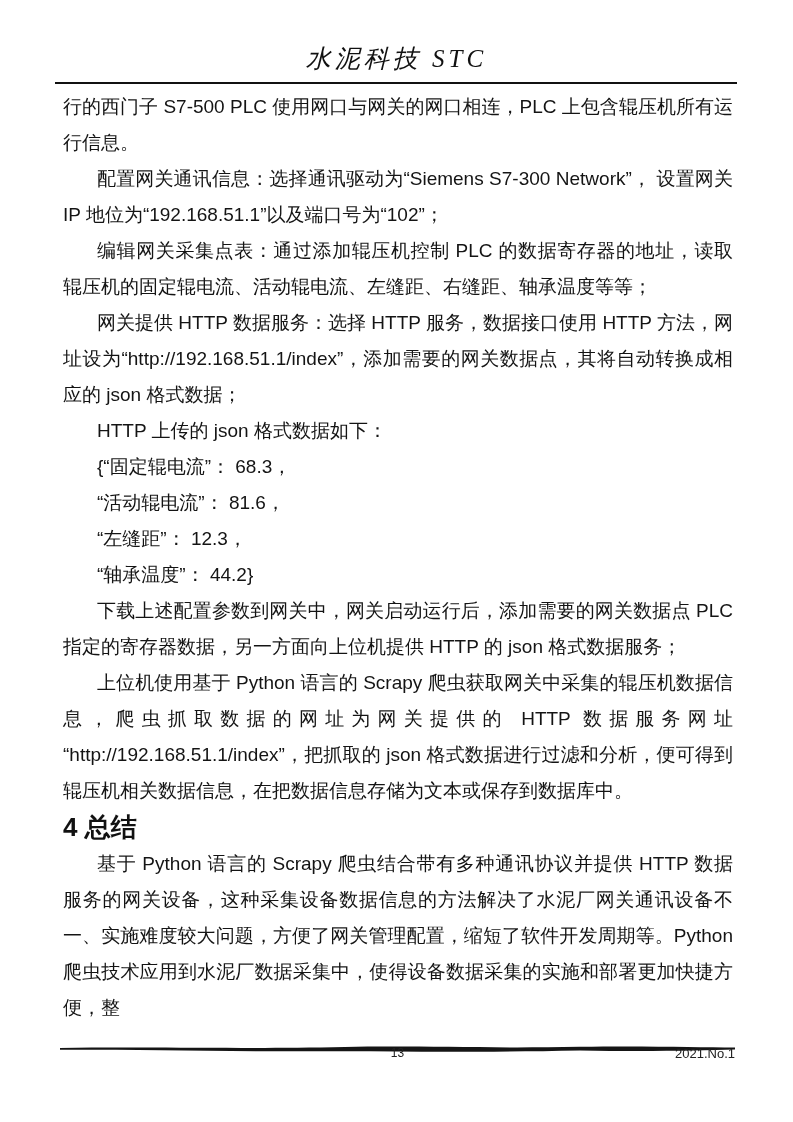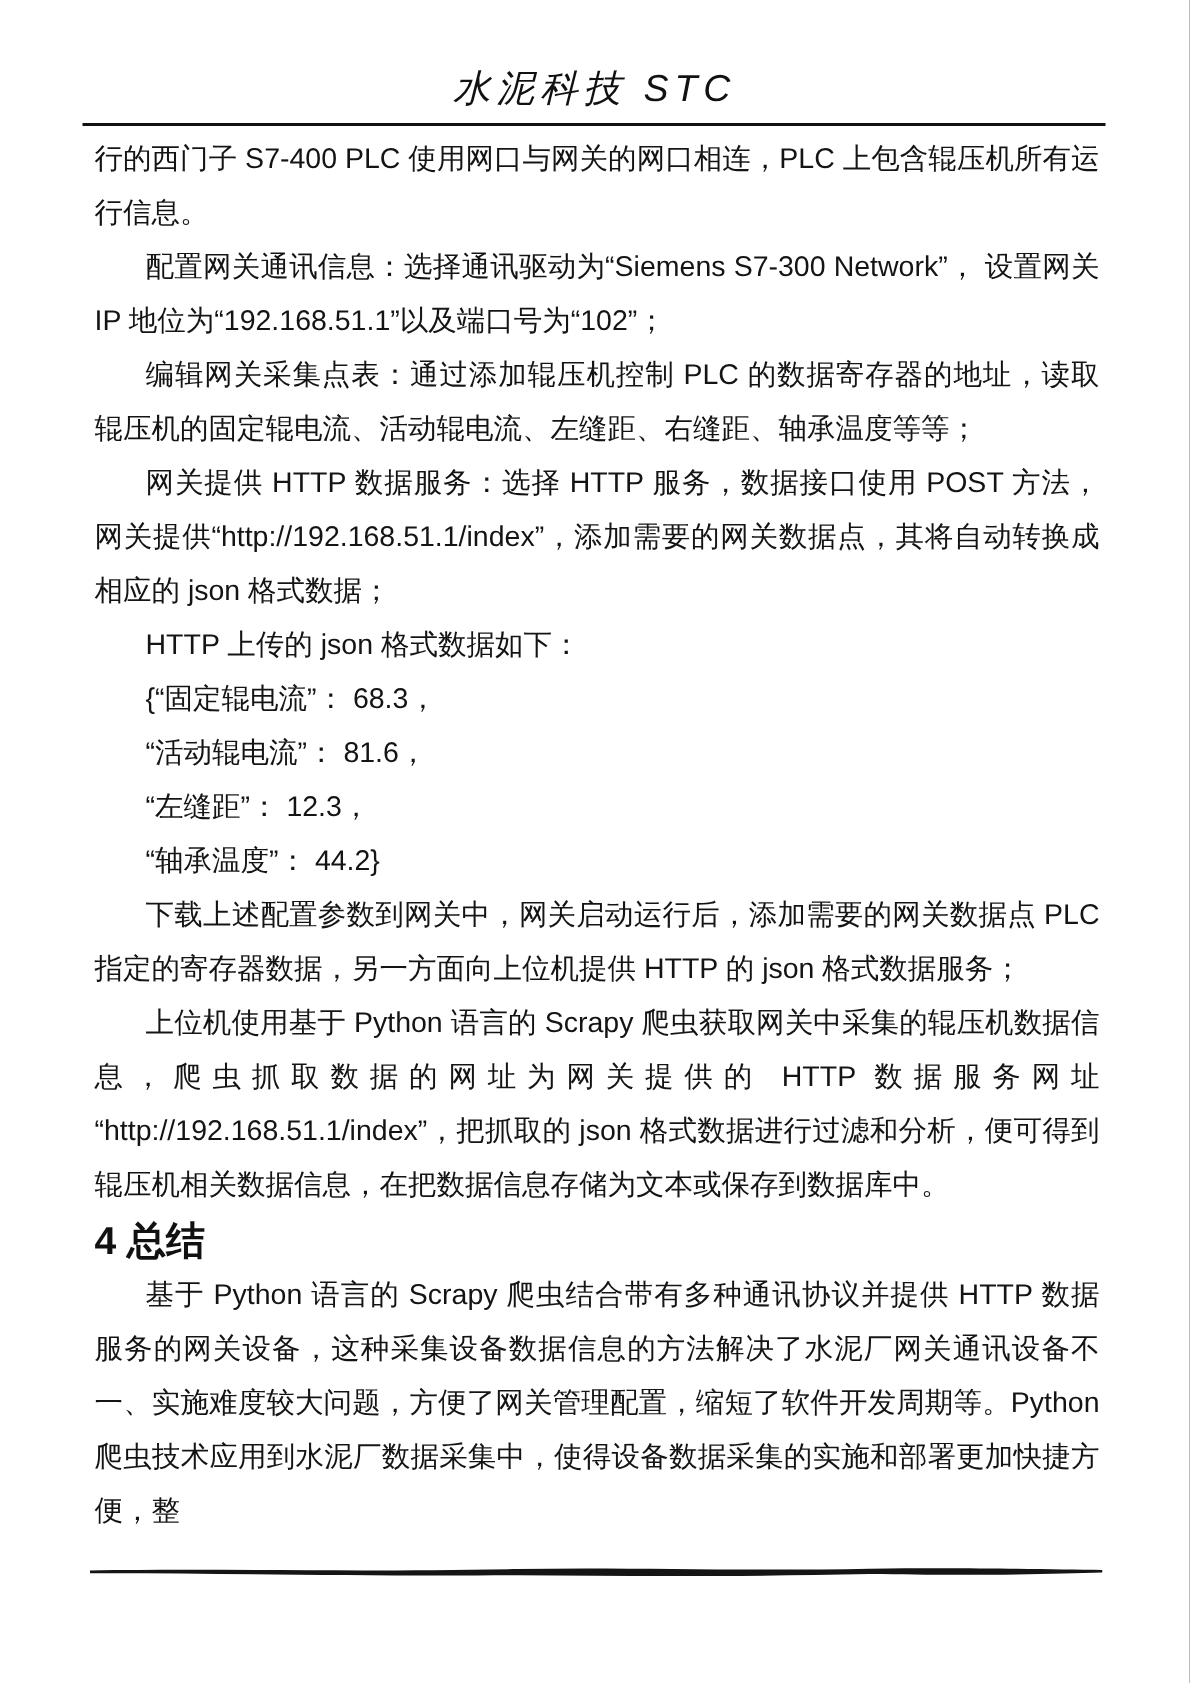--- a/index.html
+++ b/index.html
@@ -15,21 +15,21 @@
   }
   
   .journal-header {
     position: absolute;
     top: 42px;
     left: 0;
     width: 100%;
     text-align: center;
   }
   .journal-title {
-    font-family: Liberation Sans, sans-serif;
+    font-family: Liberation Serif, serif;
     font-style: italic;
     font-size: 25px;
     letter-spacing: 4px;
     color: #111;
   }
   .header-rule {
     position: absolute;
     top: 82px;
     left: 55px;
     width: 682px;
@@ -96,35 +96,39 @@
 <body>
 
 <div class="page">
 
   <div class="journal-header">
     <span class="journal-title">水泥科技 STC</span>
   </div>
   <div class="header-rule"></div>
 
   <main class="page-body">
-    <p class="para">行的西门子 S7-400 PLC 使用网口与网关的网口相连，PLC 上包含辊压机所有运行信息。</p>
+    <p class="para">行的西门子 S7-500 PLC 使用网口与网关的网口相连，PLC 上包含辊压机所有运行信息。</p>
     <p class="para indent">配置网关通讯信息：选择通讯驱动为“Siemens S7-300 Network”， 设置网关 IP 地位为“192.168.51.1”以及端口号为“102”；</p>
     <p class="para indent">编辑网关采集点表：通过添加辊压机控制 PLC 的数据寄存器的地址，读取辊压机的固定辊电流、活动辊电流、左缝距、右缝距、轴承温度等等；</p>
-    <p class="para indent">网关提供 HTTP 数据服务：选择 HTTP 服务，数据接口使用 POST 方法，网关提供“http://192.168.51.1/index”，添加需要的网关数据点，其将自动转换成相应的 json 格式数据；</p>
+    <p class="para indent">网关提供 HTTP 数据服务：选择 HTTP 服务，数据接口使用 HTTP 方法，网址设为“http://192.168.51.1/index”，添加需要的网关数据点，其将自动转换成相应的 json 格式数据；</p>
     <p class="para indent">HTTP 上传的 json 格式数据如下：</p>
     <p class="para indent json-line">{“固定辊电流”： 68.3，</p>
     <p class="para indent json-line">“活动辊电流”： 81.6，</p>
     <p class="para indent json-line">“左缝距”： 12.3，</p>
     <p class="para indent json-line">“轴承温度”： 44.2}</p>
     <p class="para indent">下载上述配置参数到网关中，网关启动运行后，添加需要的网关数据点 PLC 指定的寄存器数据，另一方面向上位机提供 HTTP 的 json 格式数据服务；</p>
     <p class="para indent">上位机使用基于 Python 语言的 Scrapy 爬虫获取网关中采集的辊压机数据信息，爬虫抓取数据的网址为网关提供的 HTTP 数据服务网址“http://192.168.51.1/index”，把抓取的 json 格式数据进行过滤和分析，便可得到辊压机相关数据信息，在把数据信息存储为文本或保存到数据库中。</p>
     <h2 class="section-heading">4 总结</h2>
     <p class="para indent">基于 Python 语言的 Scrapy 爬虫结合带有多种通讯协议并提供 HTTP 数据服务的网关设备，这种采集设备数据信息的方法解决了水泥厂网关通讯设备不一、实施难度较大问题，方便了网关管理配置，缩短了软件开发周期等。Python 爬虫技术应用到水泥厂数据采集中，使得设备数据采集的实施和部署更加快捷方便，整</p>
   </main>
 
   <div class="footer-rule">
     <svg width="675" height="8" viewBox="0 0 675 8" preserveAspectRatio="none">
       <path d="M0,3 C90,1.6 170,4.2 285,2 C360,0.6 430,3.6 520,1.8 C590,0.9 640,2.4 675,2.6
                L675,4.4 C640,5.4 590,6.6 520,5.4 C430,7.2 360,6.8 285,6.2 C170,7 90,4.6 0,4.8 Z" fill="#151515"></path>
     </svg>
   </div>
+  <div class="footer-row">
+    <span class="page-number">13</span>
+    <span class="issue-number">2021.No.1</span>
+  </div>
 
 </div>
 
 </body></html>

